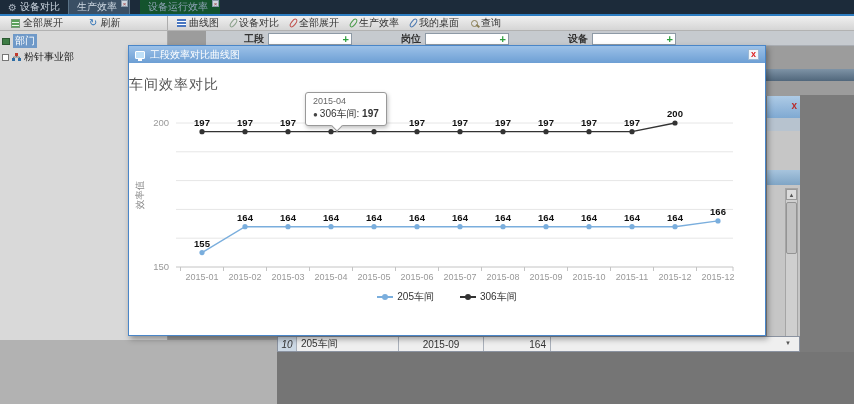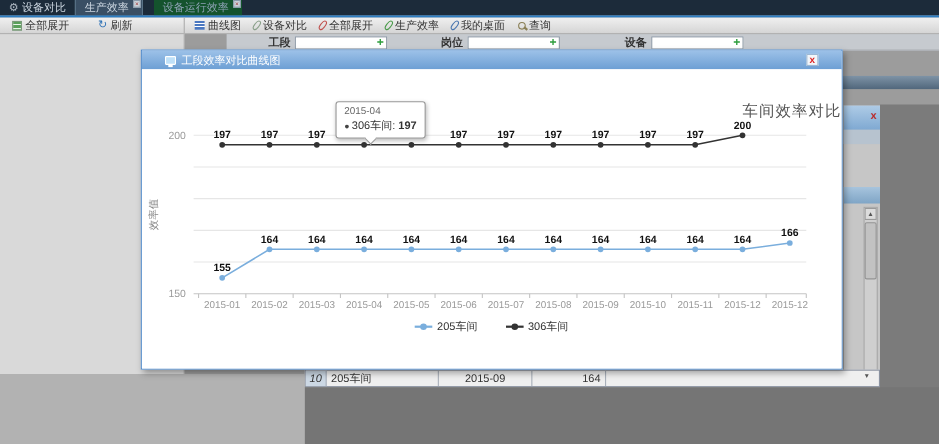--- a/index.html
+++ b/index.html
@@ -68,26 +68,26 @@
   .cell-fill { flex:1; border-right:none; position:relative; }
   .row-dd { position:absolute; right:8px; top:3px; font-size:6px; color:#555; cursor:pointer; }
 
   
   #desk-right { left:800px; top:95px; width:54px; height:309px; background:#7b7b7b; }
   #desk-bottom { left:277px; top:352px; width:577px; height:52px; background:#757575; }
   #desk-left { left:0; top:340px; width:277px; height:64px; background:#b2b2b2; }
 
   
   #dialog { left:128px; top:45px; width:638px; height:291px; border:1px solid #4a86c8; background:#fff; box-shadow:2px 3px 6px rgba(0,0,0,.35); z-index:10; }
-  #dlg-title { height:17px; background:linear-gradient(#9cc1e8,#6d9fd4); display:flex; align-items:center; padding:0 21px; color:#fff; font-size:10px; gap:5px; }
+  #dlg-title { height:17px; background:linear-gradient(#9cc1e8,#6d9fd4); display:flex; align-items:center; padding:0 6px; color:#fff; font-size:10px; gap:5px; }
   .icon-monitor { width:10px; height:8px; border:1px solid #fff; border-radius:1px; position:relative; background:#bfe0f8; }
   .icon-monitor::after { content:""; position:absolute; left:2px; bottom:-3px; width:4px; height:2px; background:#fff; }
   #dlg-x { margin-left:auto; color:#d22; background:#f2f6fa; border:1px solid #9cb8d4; width:11px; height:11px; line-height:9px; text-align:center; font-size:9px; font-weight:bold; cursor:pointer; }
   #dlg-body { position:relative; width:636px; height:272px; background:#fff; }
-  #chart-title { position:absolute; left:0; top:29px; width:100%; text-align:right; font-size:14px; color:#555; letter-spacing:1px; }
+  #chart-title { position:absolute; left:0; top:13px; width:100%; text-align:left; font-size:14px; color:#555; letter-spacing:1px; }
   #chart-svg { position:absolute; left:0; top:0; }
 
   
   #tooltip { position:absolute; left:176px; top:29px; min-width:62px; background:#fff; border:1px solid #999; border-radius:3px; box-shadow:1px 2px 4px rgba(0,0,0,.25); padding:3px 7px 4px 7px; z-index:5; }
   #tooltip .tt-date { font-size:9px; color:#666; }
   #tooltip .tt-line { font-size:10px; color:#333; margin-top:1px; white-space:nowrap; }
   #tooltip .tt-dot { color:#444; font-size:8px; margin-right:2px; }
   #tt-pointer { position:absolute; left:27px; bottom:-5px; width:8px; height:8px; background:#fff; border-right:1px solid #999; border-bottom:1px solid #999; transform:rotate(45deg); }
 
   
@@ -169,20 +169,34 @@
   </div>
   <div class="f-group" style="left:362px;">
     <span class="f-label">设备</span>
     <span class="f-input">
       <span class="f-plus">+</span>
     </span>
   </div>
 </div>
 
 <div id="sidebar" class="abs">
+  <div class="tree-row">
+    <span class="icon-folder"></span>
+    <span class="sel">部门</span>
+  </div>
+  <div class="tree-row">
+    <span class="icon-expand"></span>
+    <svg class="icon-org" viewBox="0 0 9 8">
+      <rect x="3" y="0" width="3" height="3" fill="#c0392b"></rect>
+      <rect x="0" y="5" width="3" height="3" fill="#2e6da4"></rect>
+      <rect x="6" y="5" width="3" height="3" fill="#2e6da4"></rect>
+      <path d="M4.5 3 v1 M1.5 5 v-1 h6 v1" stroke="#555" stroke-width="0.7" fill="none"></path>
+    </svg>
+    <span>粉针事业部</span>
+  </div>
 </div>
 
 <div id="header-band" class="abs"></div>
 <div id="popup-sliver" class="abs">
   <div id="popup-title">
     <span class="popup-x">x</span>
   </div>
   <div id="popup-band1"></div>
   <div id="popup-band2"></div>
   <div id="popup-scroll">

